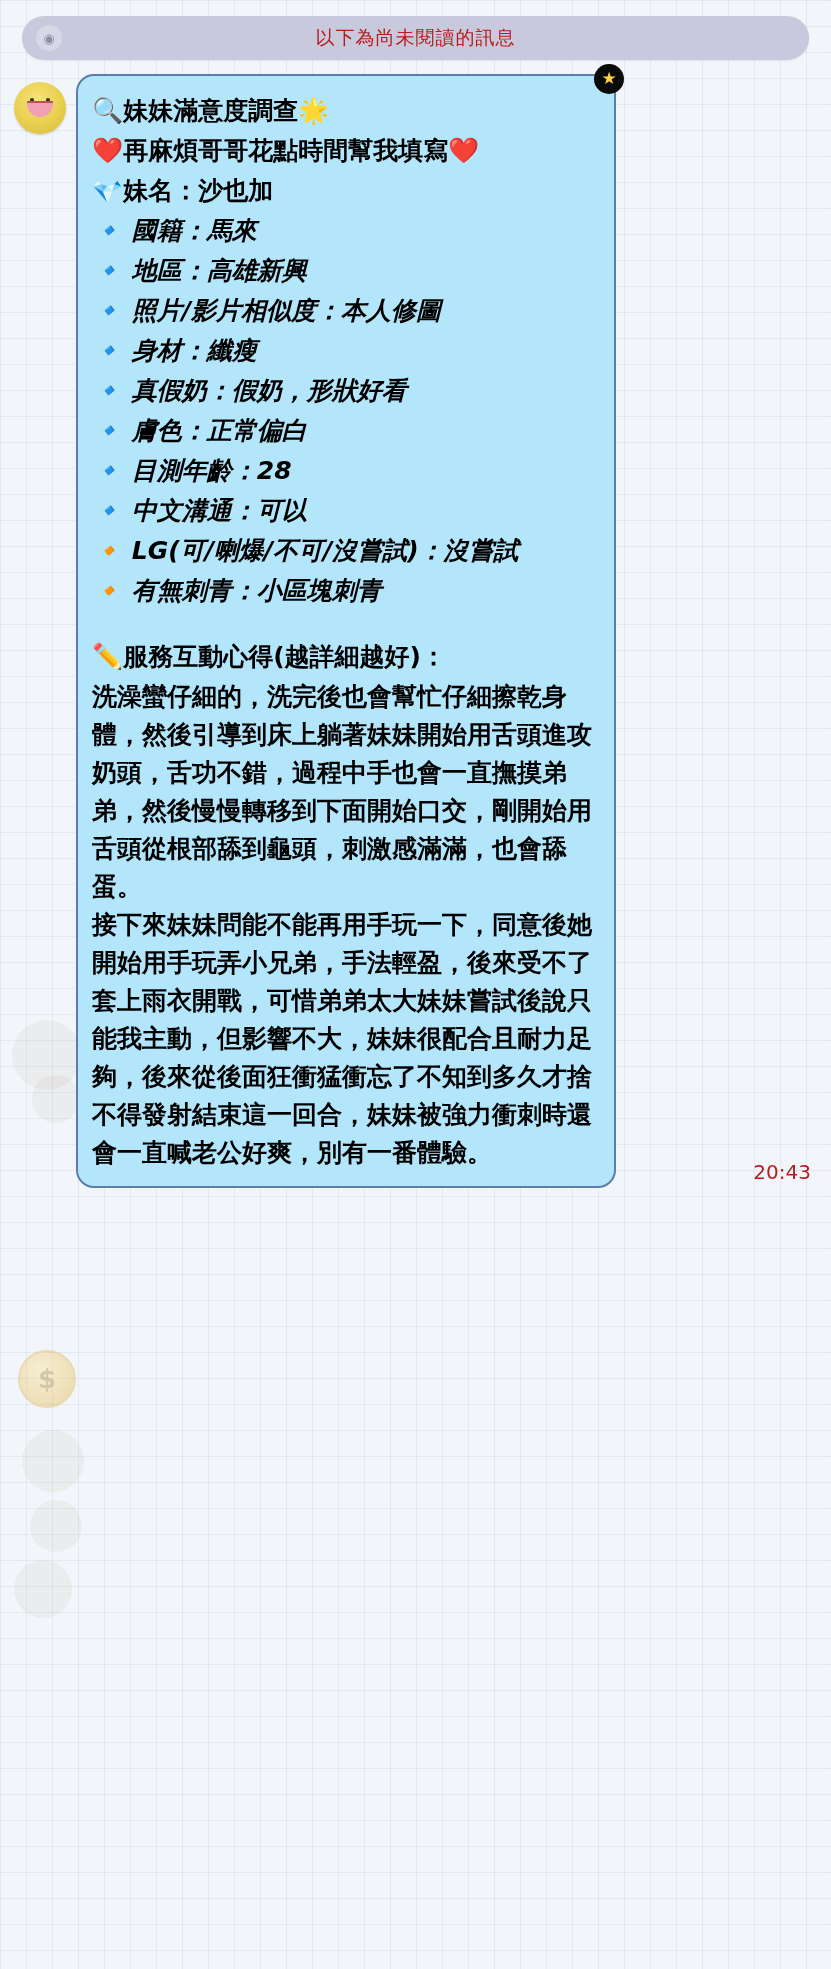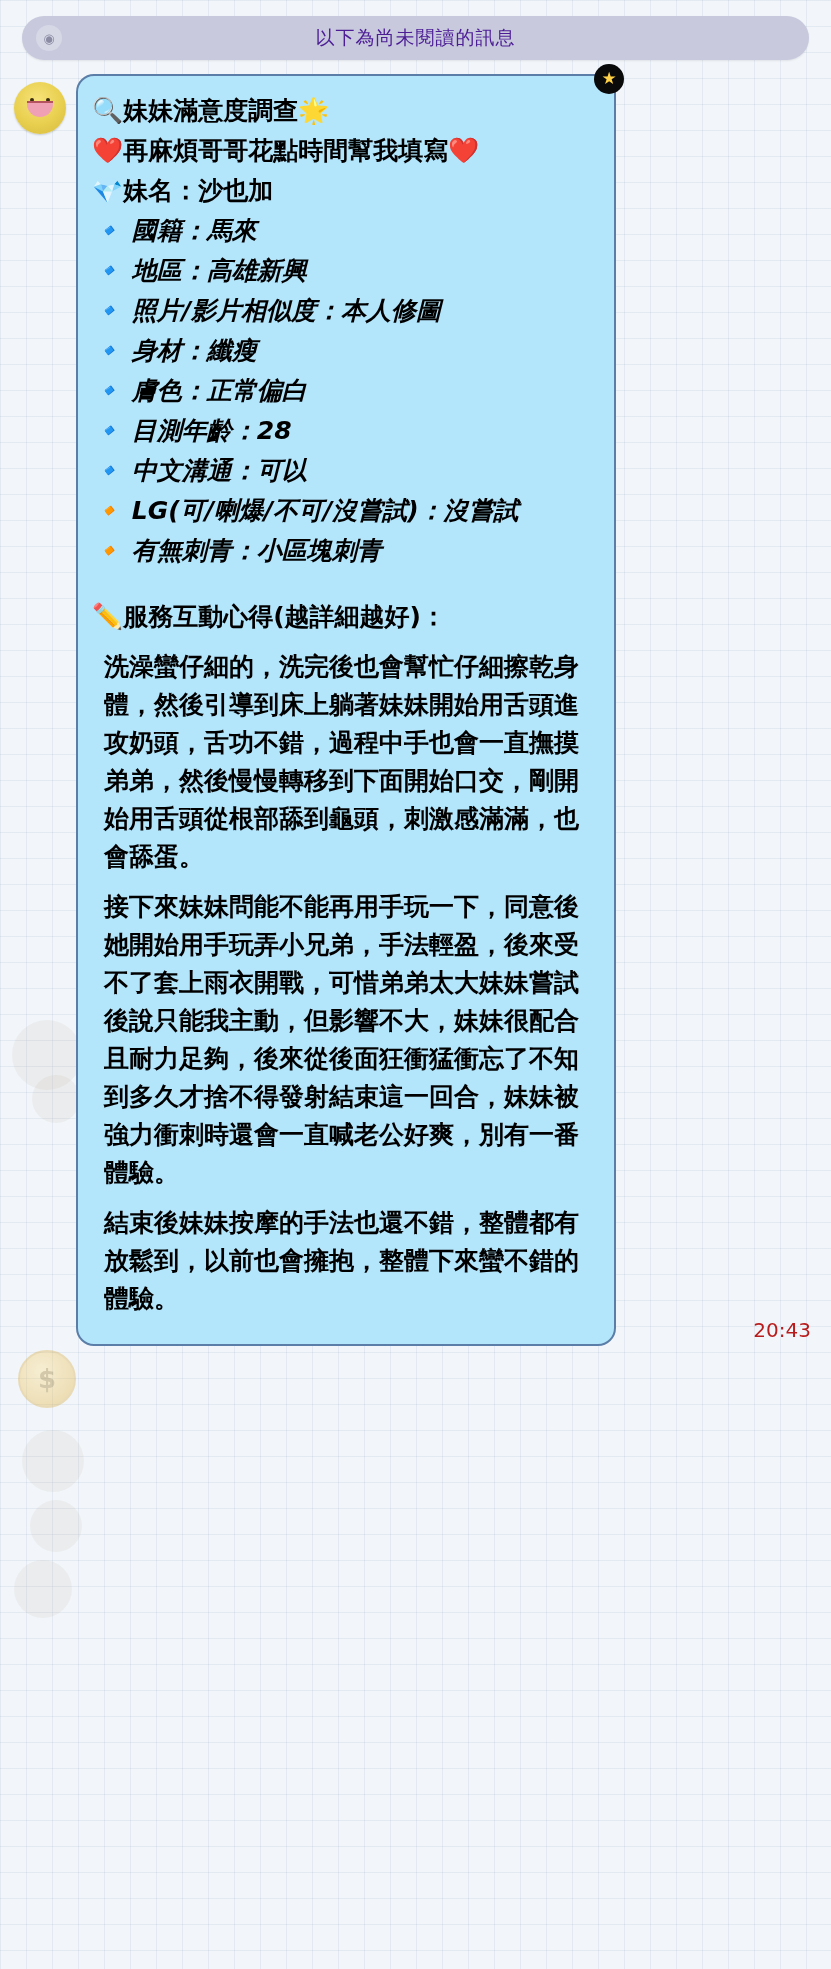--- a/index.html
+++ b/index.html
@@ -52,21 +52,21 @@
     height: 26px;
     border-radius: 50%;
     background: #d7d8e6;
     display: flex;
     align-items: center;
     justify-content: center;
     color: #8b8ca3;
     font-size: 13px;
   }
   .unread-bar .unread-text {
-    color: #4c1d95;
+    color: #b91c1c;
     font-size: 19px;
     letter-spacing: 1px;
     font-family: "DejaVu Sans", "Liberation Sans", sans-serif;
   }
 
   
   .msg-row {
     display: flex;
     align-items: flex-start;
     padding: 4px 14px 6px 14px;
@@ -148,21 +148,21 @@
     background: #000;
     color: transparent;
     border-radius: 2px;
     vertical-align: middle;
     height: 26px;
     width: 150px;
     margin-right: 2px;
   }
   .blackbar.small { width: 22px; height: 22px; border-radius: 50%; }
   .gap { height: 26px; }
-  .para { margin: 12px; }
+  .para { margin: 0; }
   .timestamp {
     position: absolute;
     right: 6px;
     bottom: 4px;
     color: #b91c1c;
     font-size: 20px;
     font-family: "DejaVu Sans", "Liberation Sans", sans-serif;
   }
 
   
@@ -232,20 +232,24 @@
         <div class="line indent">
           <span>🔹</span>
           <span>照片/影片相似度</span>：<span>本人修圖</span>
         </div>
         <div class="line indent">
           <span>🔹</span>
           <span>身材</span>：<span>纖瘦</span>
         </div>
         <div class="line indent">
           <span>🔹</span>
+          <span>真假奶</span>：<span>假奶，形狀好看</span>
+        </div>
+        <div class="line indent">
+          <span>🔹</span>
           <span>膚色</span>：<span>正常偏白</span>
         </div>
         <div class="line indent">
           <span>🔹</span>
           <span>目測年齡</span>：<span>28</span>
         </div>
         <div class="line indent">
           <span>🔹</span>
           <span>中文溝通</span>：<span>可以</span>
         </div>
@@ -256,18 +260,17 @@
         <div class="line indent">
           <span>🔸</span>
           <span>有無刺青</span>：<span>小區塊刺青</span>
         </div>
 
         <div class="gap"></div>
 
         <div class="line">✏️服務互動心得(越詳細越好)：</div>
         <p class="para">洗澡蠻仔細的，洗完後也會幫忙仔細擦乾身體，然後引導到床上躺著妹妹開始用舌頭進攻奶頭，舌功不錯，過程中手也會一直撫摸弟弟，然後慢慢轉移到下面開始口交，剛開始用舌頭從根部舔到龜頭，刺激感滿滿，也會舔蛋。</p>
         <p class="para">接下來妹妹問能不能再用手玩一下，同意後她開始用手玩弄小兄弟，手法輕盈，後來受不了套上雨衣開戰，可惜弟弟太大妹妹嘗試後說只能我主動，但影響不大，妹妹很配合且耐力足夠，後來從後面狂衝猛衝忘了不知到多久才捨不得發射結束這一回合，妹妹被強力衝刺時還會一直喊老公好爽，別有一番體驗。</p>
-        <p class="para">結束後妹妹按摩的手法也還不錯，整體都有放鬆到，以前也會擁抱，整體下來蠻不錯的體驗。</p>
       </div>
       <span class="timestamp">20:43</span>
     </div>
   </div>
 </div>
 
 </body></html>

